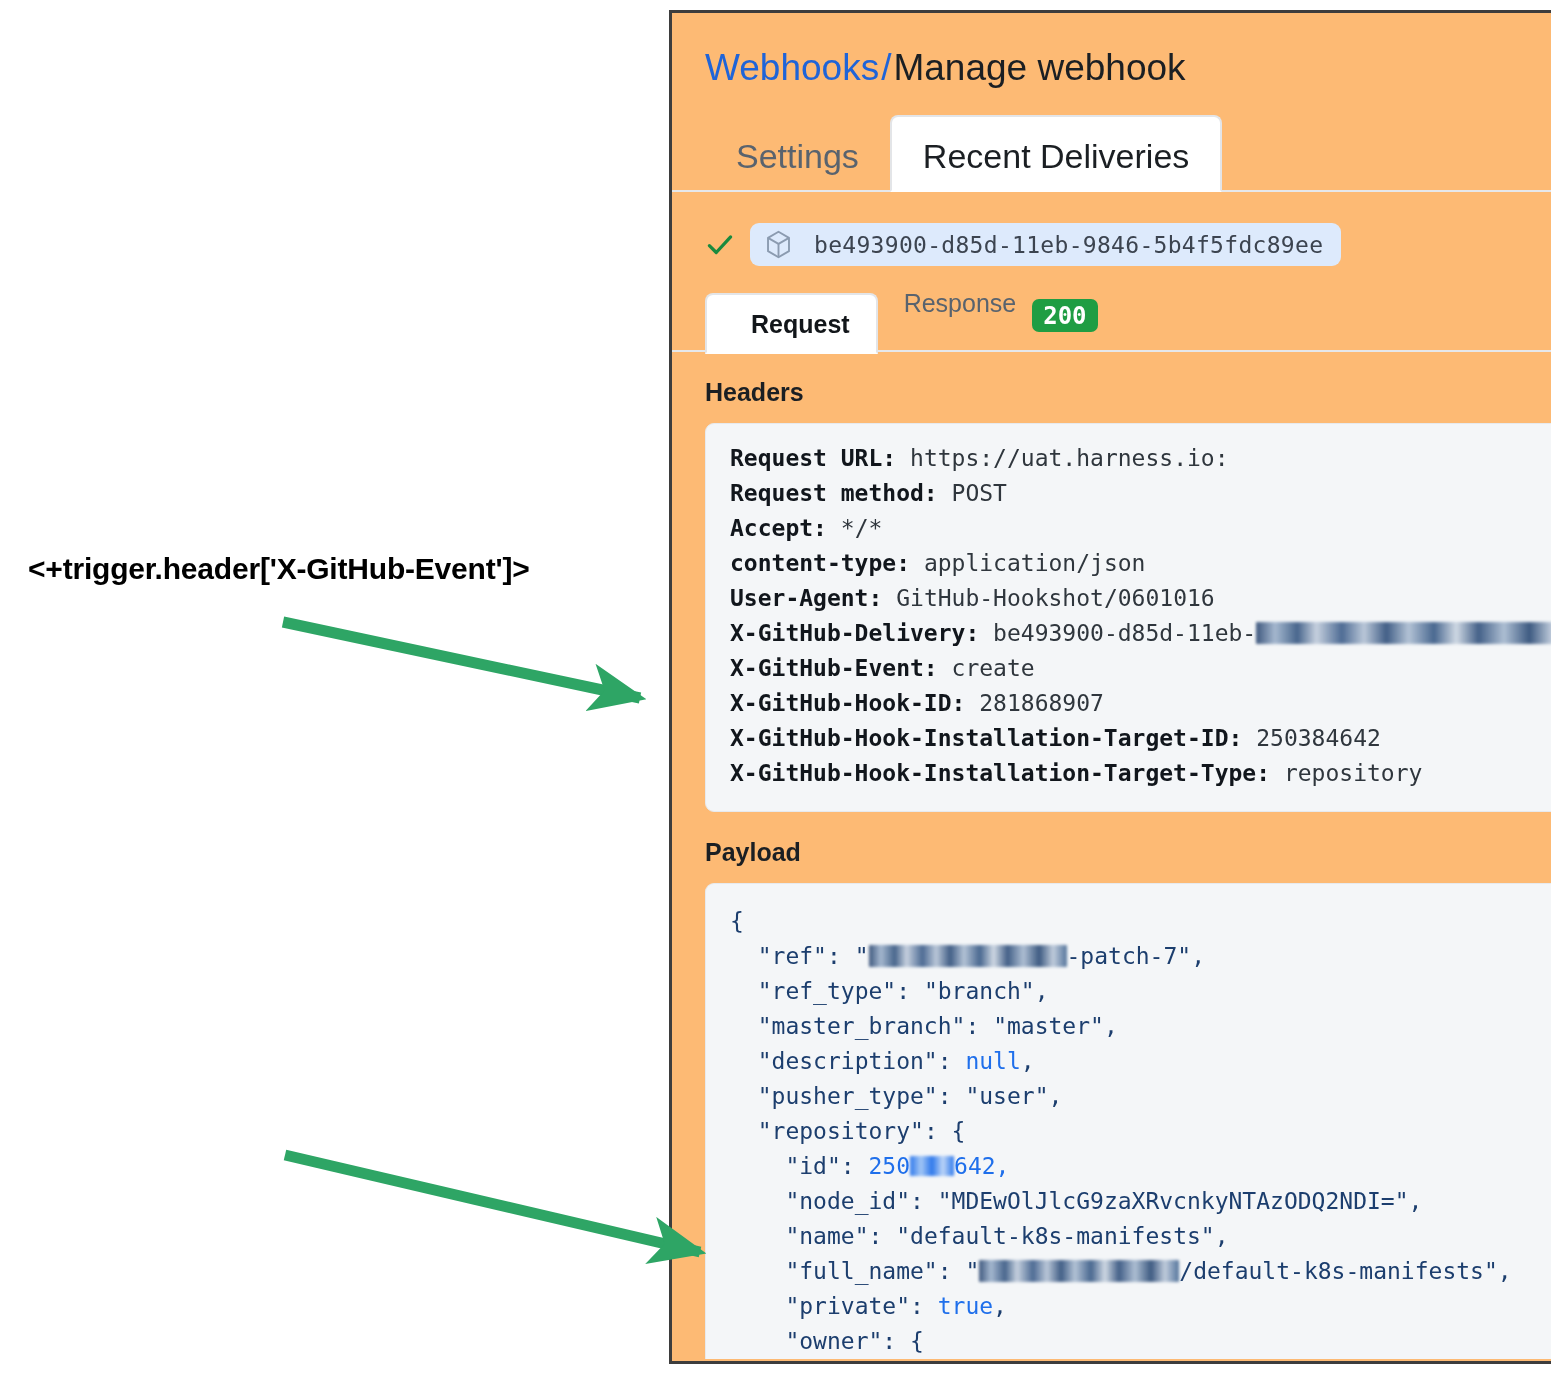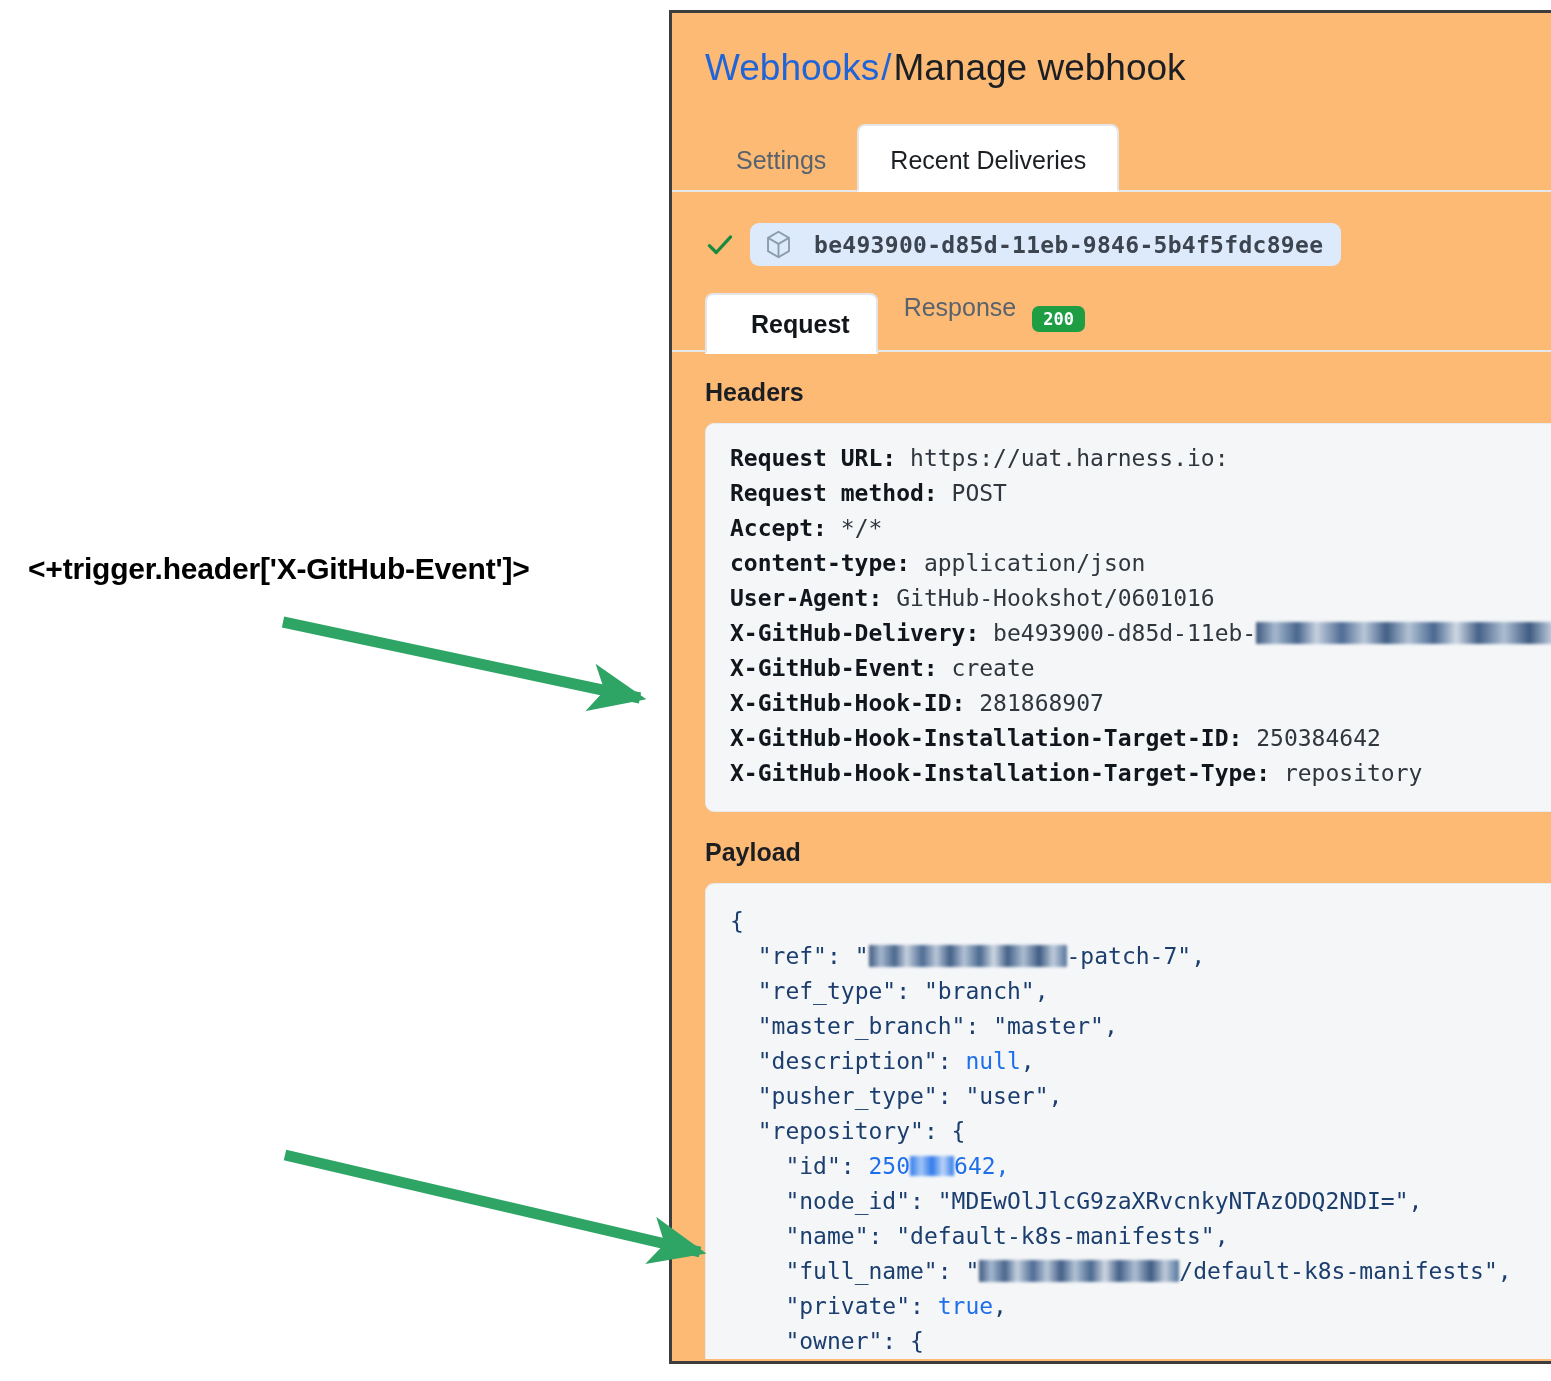--- a/index.html
+++ b/index.html
@@ -89,21 +89,21 @@
   }
   .tabbar::before {
     content: "";
     position: absolute;
     left: -33px; right: -60px; bottom: -2px;
     height: 2px;
     background: #e6e8eb;
   }
   .tab {
     position: relative;
-    font-size: 25px;
+    font-size: 34px;
     color: #59636e;
     padding: 0 31px 17px 31px;
     line-height: 1;
     background: transparent;
     white-space: nowrap;
     z-index: 1;
   }
   .tab.active {
     color: #1b1f23;
     background: #ffffff;
@@ -139,21 +139,20 @@
     height: 29px;
     margin-right: 22px;
     flex: none;
   }
   .delivery-id {
     font-family: "DejaVu Sans Mono", monospace;
     font-size: 23px;
     color: #3c4450;
     letter-spacing: 0.3px;
     white-space: nowrap;
-    font-weight: bold;
   }
 
   
   .subtabbar {
     position: relative;
     display: flex;
     align-items: flex-end;
     height: 66px;
     margin-top: 6px;
     box-sizing: border-box;
@@ -184,21 +183,21 @@
     border-bottom: 2px solid #ffffff;
     border-radius: 8px 8px 0 0;
     padding: 17px 26px 15px 44px;
     margin-bottom: -2px;
   }
   .status-badge {
     display: inline-block;
     background: #1f9d43;
     color: #ffffff;
     font-family: "DejaVu Sans Mono", monospace;
-    font-size: 17px;
+    font-size: 24px;
     font-weight: bold;
     border-radius: 7px;
     padding: 5px 11px 4px 11px;
     margin-left: 16px;
     line-height: 1;
     margin-top: 24px;
   }
 
   
   .section-heading {

